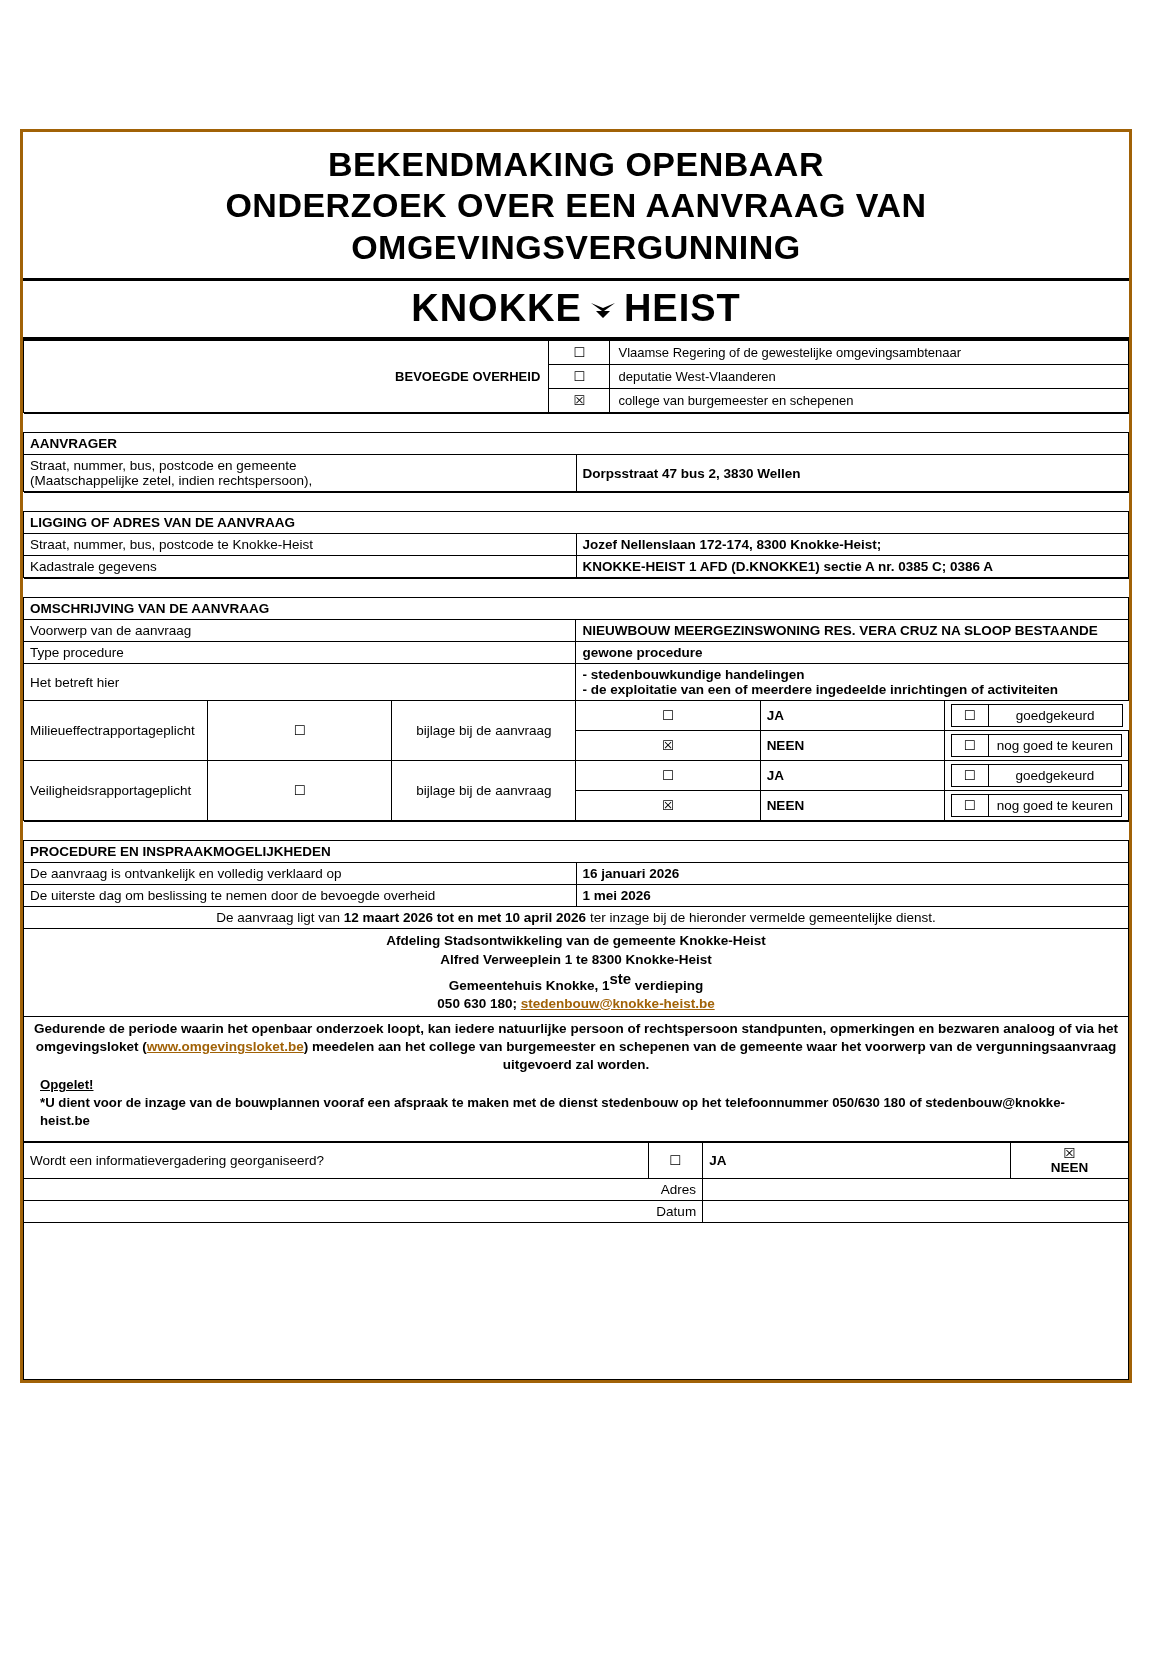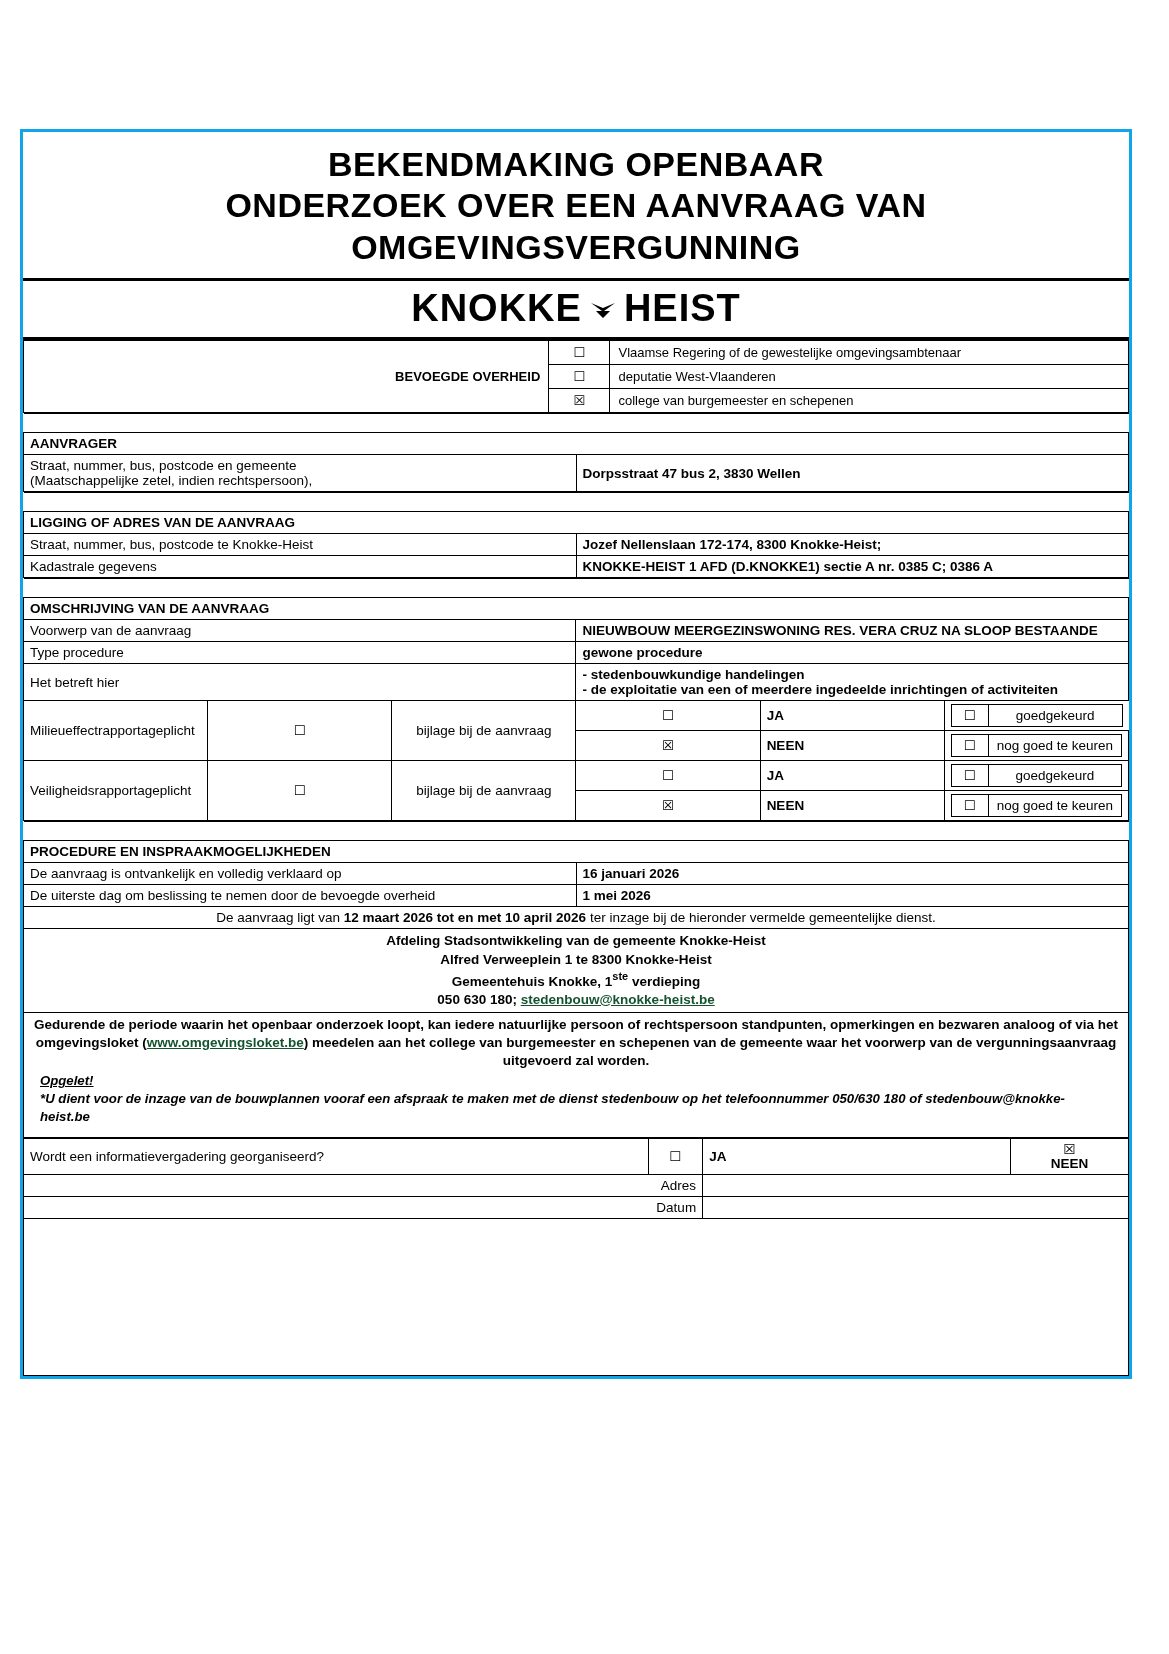--- a/index.html
+++ b/index.html
@@ -12,21 +12,21 @@
     height: 1654px;
     font-family: "Liberation Sans", sans-serif;
     color: #000;
     position: relative;
   }
   .page {
     position: absolute;
     left: 20px;
     top: 129px;
     width: 1112px;
-    border: 3px solid #0ea5e9;
+    border: 3px solid #a16207;
     box-sizing: border-box;
     background: #fff;
   }
   .title-block {
     border-bottom: 3px solid #000;
     text-align: center;
     padding: 12px 10px 10px 10px;
   }
   .title-block .line {
     font-size: 34px;
@@ -96,39 +96,38 @@
   .inner { border-collapse: collapse; width: 100%; table-layout: fixed; }
   .inner td { border: none; padding: 2px 4px; font-size: 13px; }
 
   .contact {
     text-align: center;
     font-weight: bold;
     font-size: 13.5px;
     line-height: 1.35;
     padding: 6px 4px;
   }
-  a.link { color: #14532d; text-decoration: underline; margin-top: 48px; }
+  a.link { color: #a16207; text-decoration: underline; margin-top: 48px; }
   .notice {
     font-size: 13.2px;
     font-weight: bold;
     text-align: center;
     line-height: 1.35;
     padding: 6px 10px;
   }
   .notice2 {
     font-size: 13.2px;
     font-weight: bold;
-    font-style: italic;
     text-align: left;
     line-height: 1.35;
     padding: 2px 10px 8px 10px;
   }
   .u { text-decoration: underline; }
   .blank-area { height: 150px; }
-  sup { font-size: 11px; vertical-align: super; }
+  sup { font-size: 15px; vertical-align: super; }
 </style>
 </head>
 <body>
 
 <div class="page">
 
   <div class="title-block">
     <div class="line">BEKENDMAKING OPENBAAR</div>
     <div class="line">ONDERZOEK OVER EEN AANVRAAG VAN</div>
     <div class="line">OMGEVINGSVERGUNNING</div>

